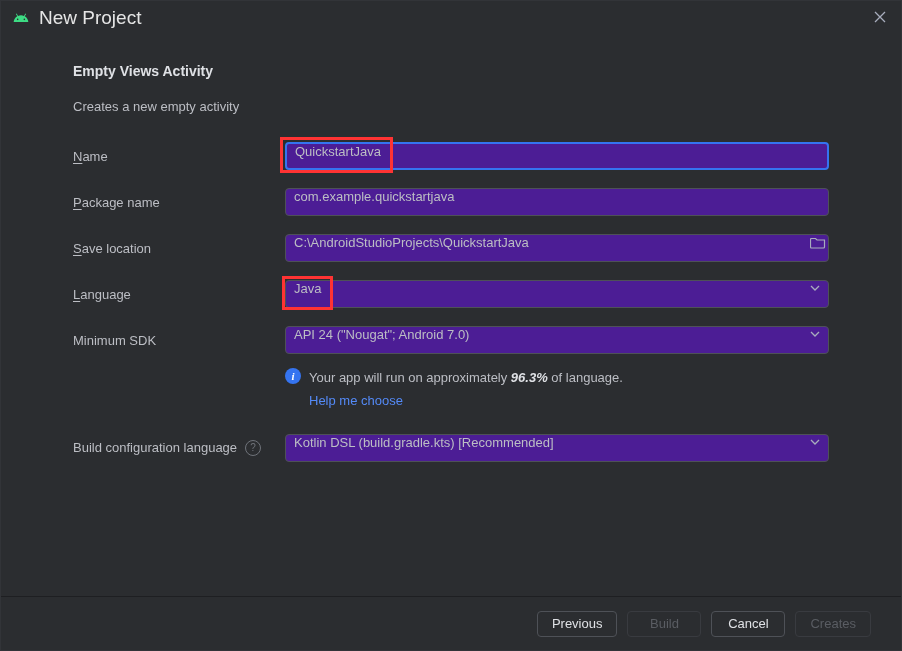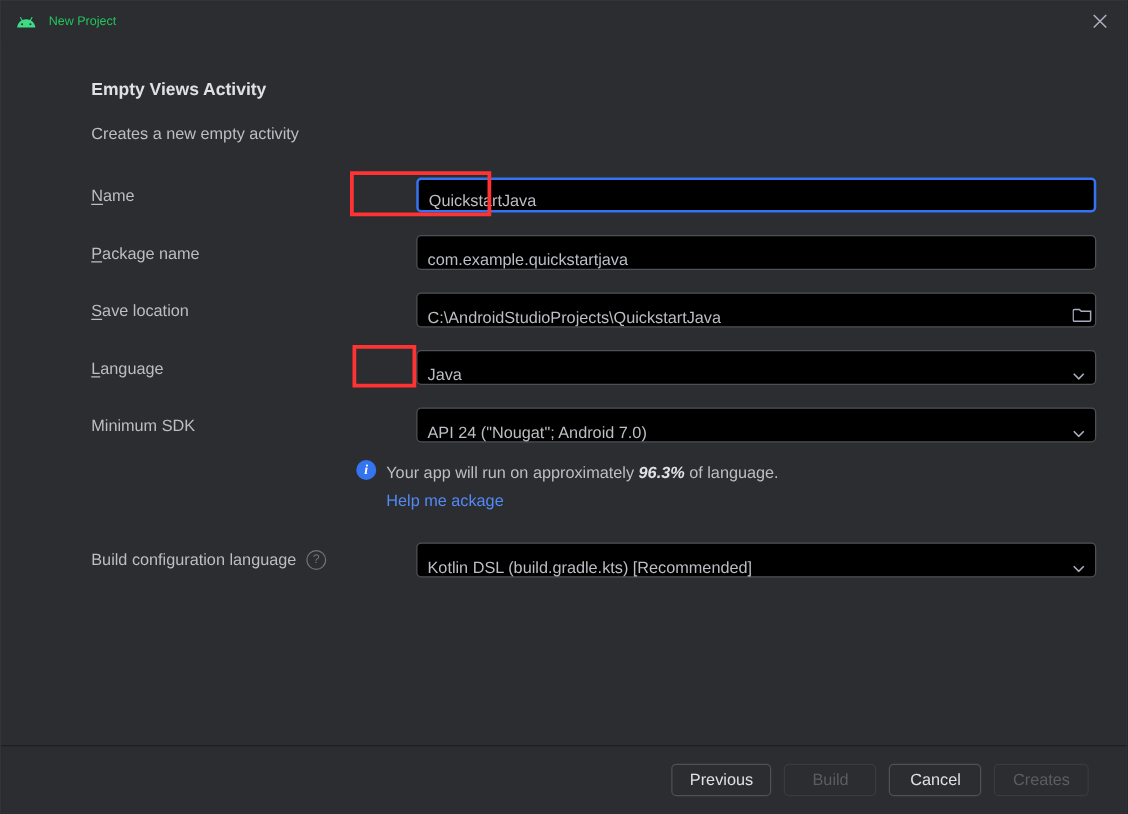--- a/index.html
+++ b/index.html
@@ -28,21 +28,21 @@
     padding: 0 12px;
     border-bottom: 1px solid #2b2d30;
     background: #2b2d30;
   }
   .title-icon {
     width: 16px; height: 16px;
     margin-right: 10px;
     display: inline-flex;
     align-items: center; justify-content: center;
   }
-  .title-text { flex: 1; color: #22c55e; font-size: 10px; }
+  .title-text { flex: 1; color: #e5e5e5; font-size: 19px; }
   .close-icon {
     width: 16px; height: 16px;
     color: #a8adbd;
     cursor: pointer;
   }
   .content {
     flex: 1;
     padding: 28px 72px 0 72px;
   }
   h2.heading {
@@ -66,31 +66,30 @@
     color: #bcbec4;
     display: flex;
     align-items: center;
     gap: 6px;
   }
   .label-col .mn { text-decoration: underline; text-underline-offset: 2px; }
   .field-col { flex: 1; }
   .text-input, .select-box {
     width: 100%;
     height: 28px;
-    background: #000000;
+    background: #4c1d95;
     border: 1px solid #4e5157;
     border-radius: 4px;
     color: #bcbec4;
     padding: 0 8px;
     font-size: 13px;
     outline: none;
     display: flex;
-    align-items: flex-end;
+    align-items: flex-start;
     position: relative;
-    margin-left: 48px;
   }
   .text-input input {
     width: 100%;
     background: transparent;
     border: none;
     color: #bcbec4;
     font-size: 13px;
     outline: none;
     font-family: inherit;
   }
@@ -265,21 +264,21 @@
               </svg>
           </span>
         </div>
       </div>
     </div>
 
     <div class="info-row">
       <span class="info-icon">i</span>
       <div class="info-text">
         <span>Your app will run on approximately </span><strong>96.3%</strong><span> of language.</span>
-        <span class="help-link">Help me ackage</span>
+        <span class="help-link">Help me choose</span>
       </div>
     </div>
 
     <div class="row">
       <div class="label-col">
         <span>Build configuration language</span>
         <span class="help-circle">?</span>
       </div>
       <div class="field-col">
         <div class="select-box">

